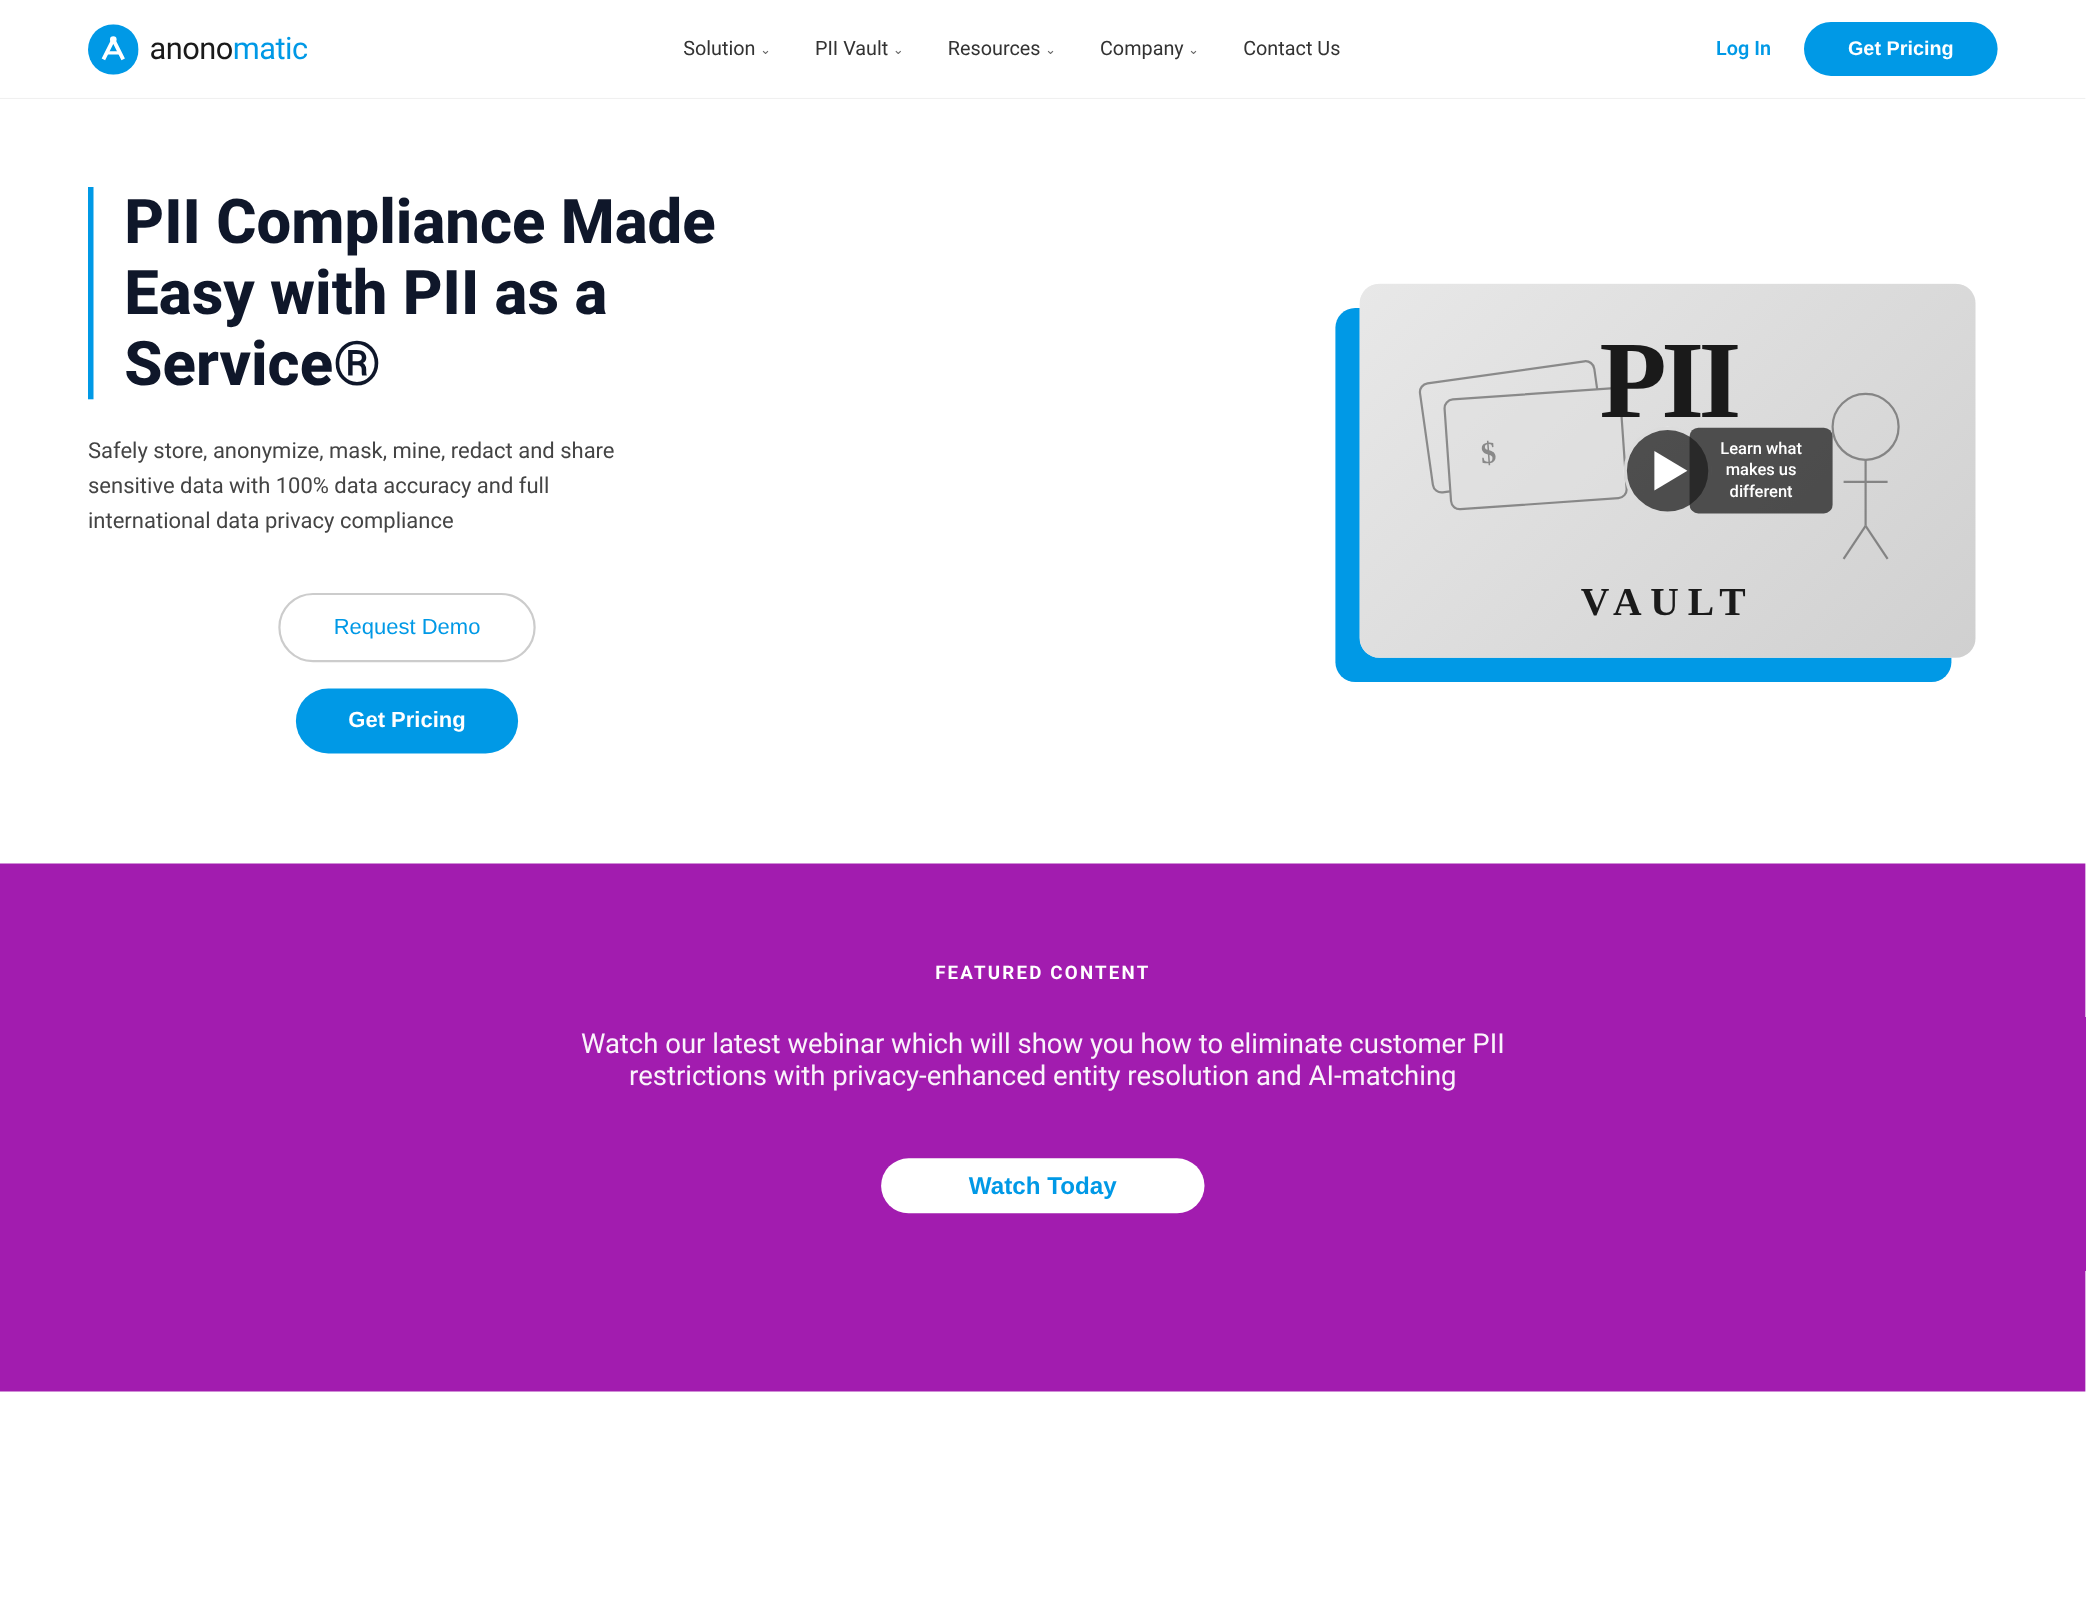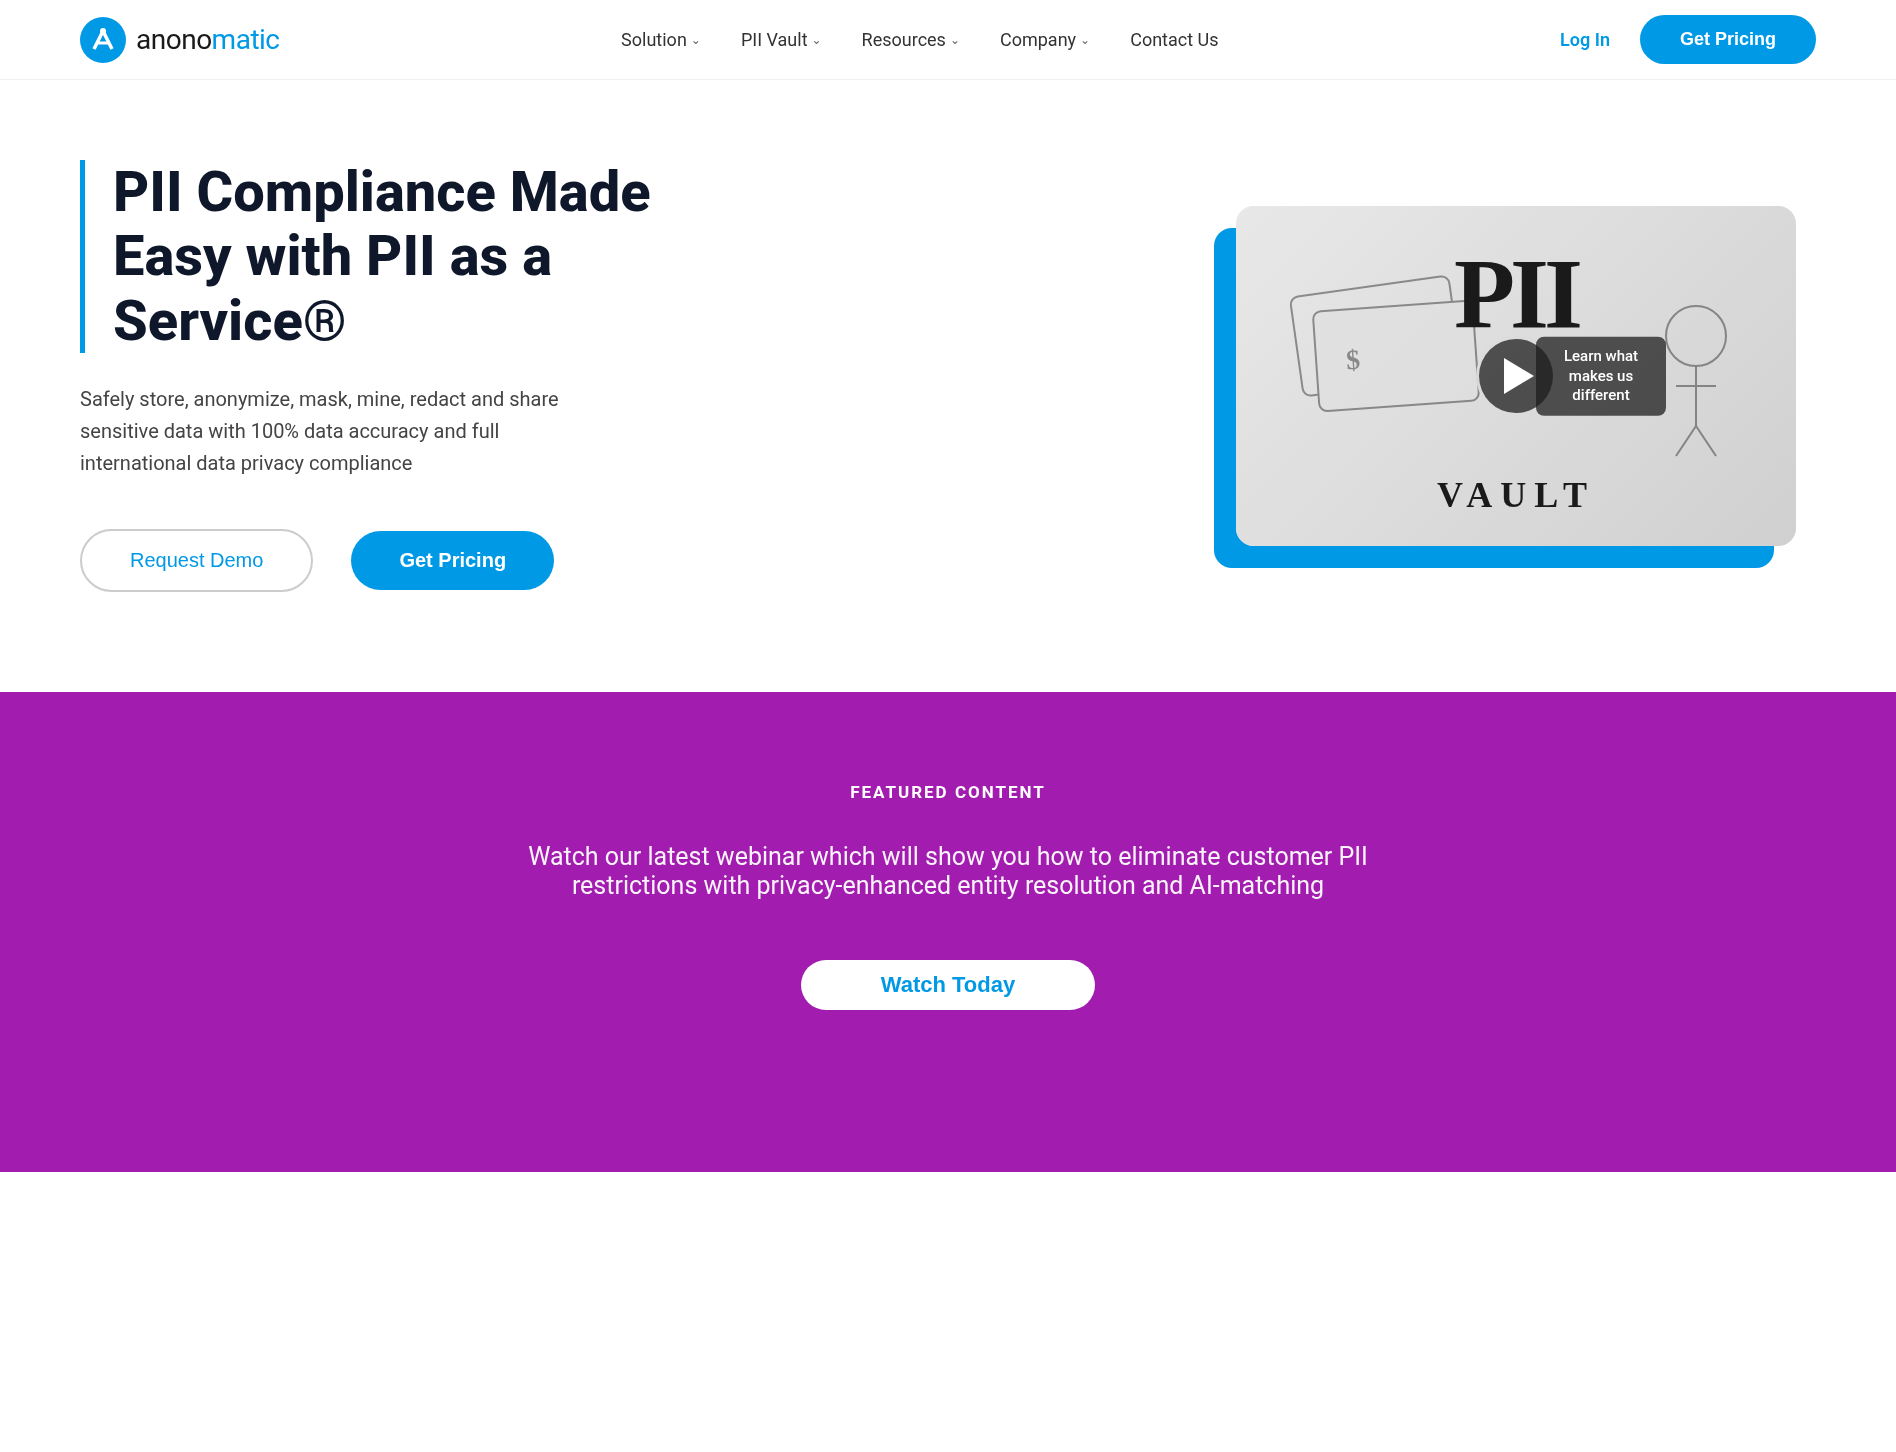--- a/index.html
+++ b/index.html
@@ -1,21 +1,21 @@
 <!DOCTYPE html>
 <html><head>
   <meta charset="utf-8">
   <style>
     * { margin: 0; padding: 0; box-sizing: border-box; }
     body { font-family: -apple-system, BlinkMacSystemFont, 'Segoe UI', Roboto, sans-serif; background: #fff; width: 1896px; min-height: 1452px; overflow-x: hidden; }
 
     
     nav {
       display: flex; align-items: center; justify-content: space-between;
-      padding: 18px 80px; height: 80px; background: #fff;
+      padding: 18px 80px; height: 90px; background: #fff;
       border-bottom: 1px solid #f0f0f0;
     }
     .nav-logo { display: flex; align-items: center; gap: 10px; }
     .nav-logo-icon { width: 46px; height: 46px; }
     .nav-logo-text { font-size: 28px; font-weight: 600; color: #1a1a1a; letter-spacing: -0.5px; }
     .nav-logo-text span { color: #1a1a1a; font-weight: 400; }
     .nav-links { display: flex; align-items: center; gap: 40px; }
     .nav-link {
       font-size: 18px; color: #333; text-decoration: none; cursor: pointer;
       display: flex; align-items: center; gap: 4px;
@@ -32,21 +32,21 @@
     .hero {
       display: flex; align-items: center; justify-content: space-between;
       padding: 80px 80px 100px 80px; min-height: 600px; background: #fff;
     }
     .hero-left { max-width: 580px; }
     .hero-left-border {
       border-left: 5px solid #0099e6; padding-left: 28px;
     }
     .hero-title { font-size: 56px; font-weight: 800; color: #0f172a; line-height: 1.15; margin-bottom: 30px; }
     .hero-subtitle { font-size: 20px; color: #444; line-height: 1.6; margin-bottom: 50px; max-width: 500px; }
-    .hero-buttons { display: flex; gap: 38px; align-items: center; }
+    .hero-buttons { display: flex; gap: 24px; align-items: center; flex-direction: column; }
     .btn-request-demo {
       border: 2px solid #ccc; background: #fff; color: #0099e6;
       border-radius: 50px; padding: 18px 48px; font-size: 20px; font-weight: 500;
       cursor: pointer;
     }
     .btn-get-pricing {
       background: #0099e6; color: #fff; border: none;
       border-radius: 50px; padding: 18px 48px; font-size: 20px; font-weight: 600;
       cursor: pointer;
     }

